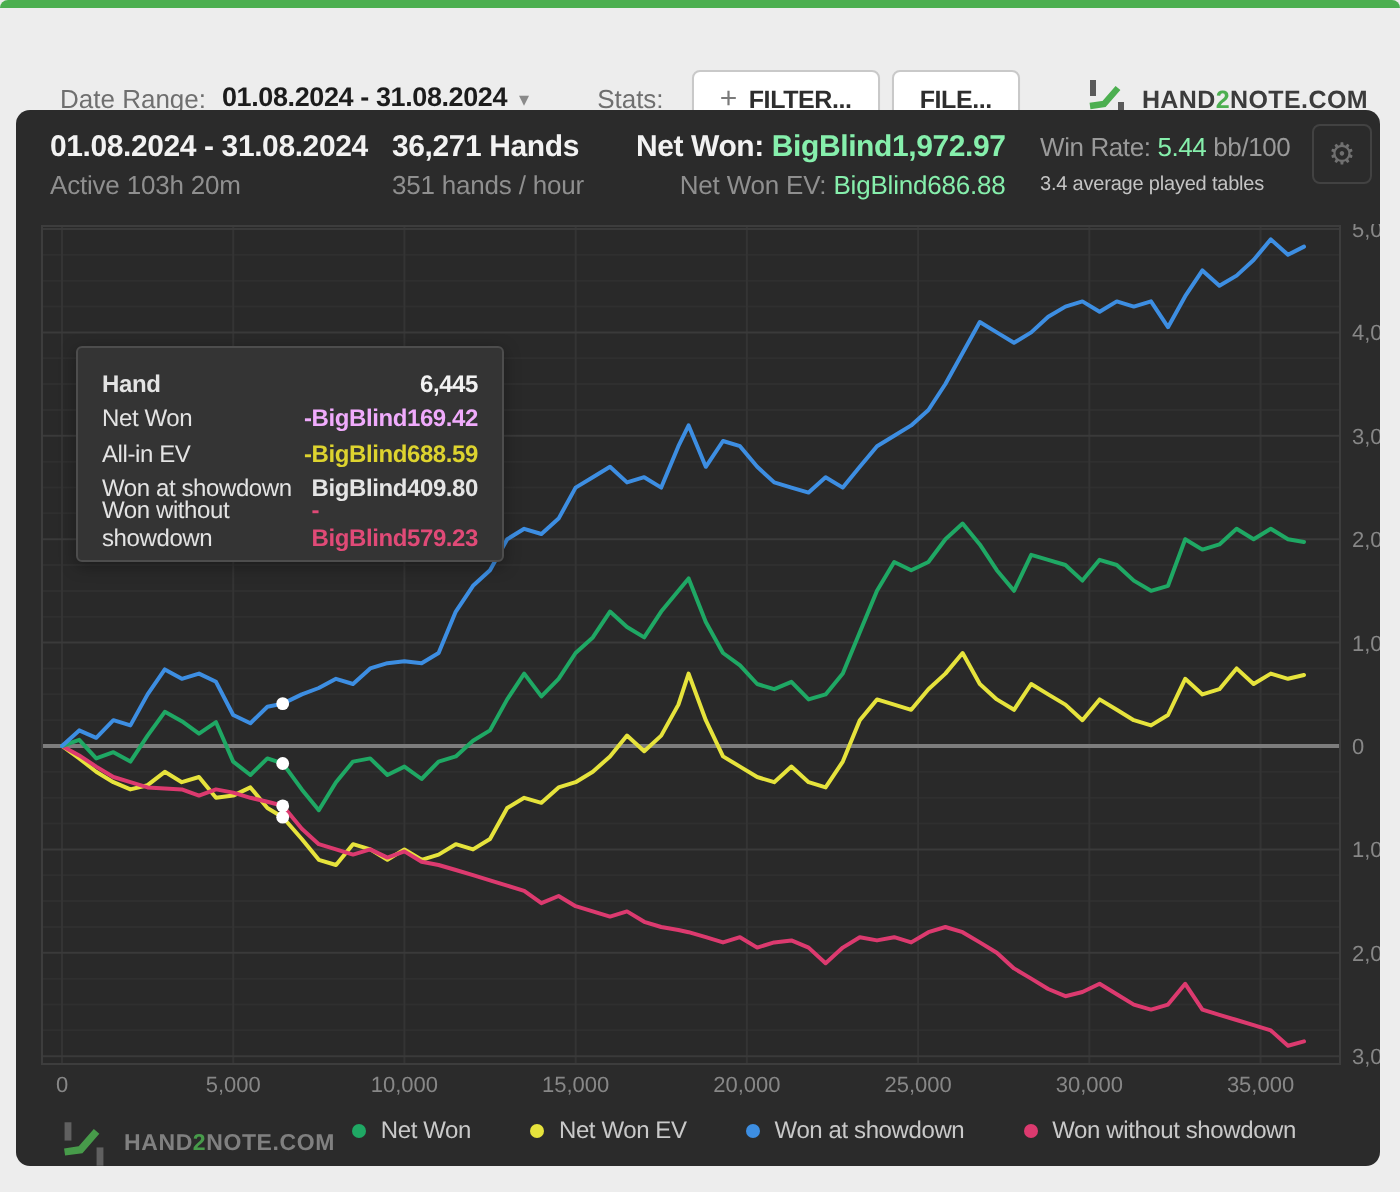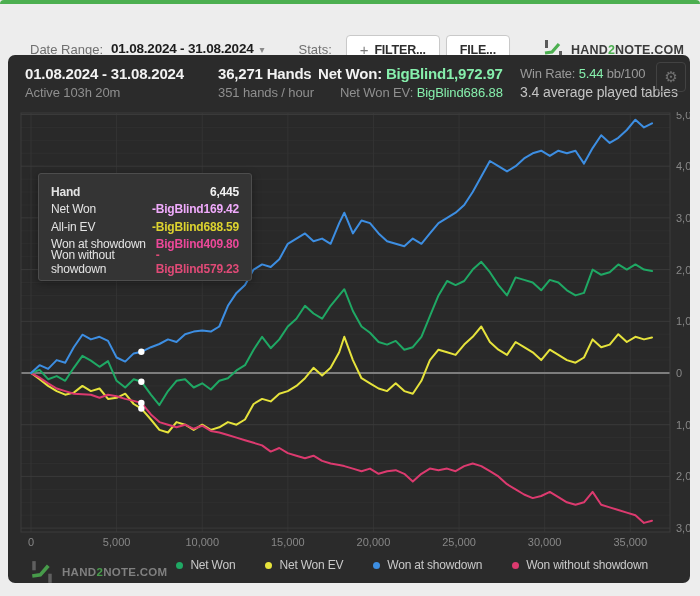--- a/index.html
+++ b/index.html
@@ -20,25 +20,25 @@
   .tb-btn .plus{color:#7a7a7a;font-weight:normal;font-size:15px;margin-right:6px;line-height:10px;}
   .brand{margin-left:auto;display:flex;align-items:center;}
   .brand-text{font-size:12.5px;font-weight:bold;color:#3c3c3c;letter-spacing:.2px;margin-left:7px;}
   .green{color:#4caf50;}
   
   .panel{position:absolute;left:8px;top:55px;width:682px;height:528px;background:#2b2b2b;border-radius:7px;}
   .hdr{position:relative;height:57px;}
   .hcol{position:absolute;top:9px;}
   .h-title{font-size:15px;font-weight:bold;color:#f2f2f2;letter-spacing:-.2px;line-height:20px;}
   .h-sub{font-size:13px;color:#8f8f8f;letter-spacing:-.1px;line-height:17px;}
-  .col1{left:17px;} .col2{left:210px;} .col3{left:310px;text-align:left;} .col4{left:512px;}
+  .col1{left:17px;} .col2{left:188px;} .col3{left:310px;text-align:left;} .col4{left:512px;}
   .col3 .h-sub{text-align:right;}
   .h-green{color:#86efac;}
   .col4 .h-title{font-size:13px;font-weight:normal;color:#9a9a9a;}
-  .col4 .h-sub{color:#c4c4c4;font-size:14px;}
+  .col4 .h-sub{color:#c4c4c4;font-size:10px;}
   .gear-btn{position:absolute;right:4px;top:7px;width:28px;height:28px;border:1px solid #424242;border-radius:4px;display:flex;align-items:center;justify-content:center;color:#707070;font-size:15px;cursor:pointer;background:transparent;}
   
   .chart-wrap{position:absolute;left:0;top:57px;width:682px;height:446px;}
   svg text{font-family:"Liberation Sans", sans-serif;}
   
   .tooltip{position:absolute;left:30px;top:61px;width:214px;box-sizing:border-box;background:#343434;border:1px solid #4d4d4d;border-radius:3px;padding:9px 12px;z-index:5;box-shadow:0 2px 8px rgba(0,0,0,.35);}
   .t-row{display:flex;justify-content:space-between;align-items:center;height:17.5px;font-size:12px;letter-spacing:-.2px;}
   .t-label{color:#e3e3e3;}
   .t-row:first-child .t-label,.t-row:first-child .t-value{font-weight:bold;}
   .t-value{font-weight:bold;}
@@ -183,21 +183,21 @@
       <div class="t-row">
         <span class="t-label">Net Won</span>
         <span class="t-value" style="color: #f0abfc;">-BigBlind169.42</span>
       </div>
       <div class="t-row">
         <span class="t-label">All-in EV</span>
         <span class="t-value" style="color: rgb(221, 211, 47);">-BigBlind688.59</span>
       </div>
       <div class="t-row">
         <span class="t-label">Won at showdown</span>
-        <span class="t-value" style="color: #ec4899;">BigBlind409.80</span>
+        <span class="t-value" style="color: #e5e5e5;">BigBlind409.80</span>
       </div>
       <div class="t-row">
         <span class="t-label">Won without showdown</span>
         <span class="t-value" style="color: rgb(224, 74, 119);">-BigBlind579.23</span>
       </div>
     </div>
 
     
     <div class="watermark">
       <svg width="24" height="24" viewBox="0 0 21 21">

